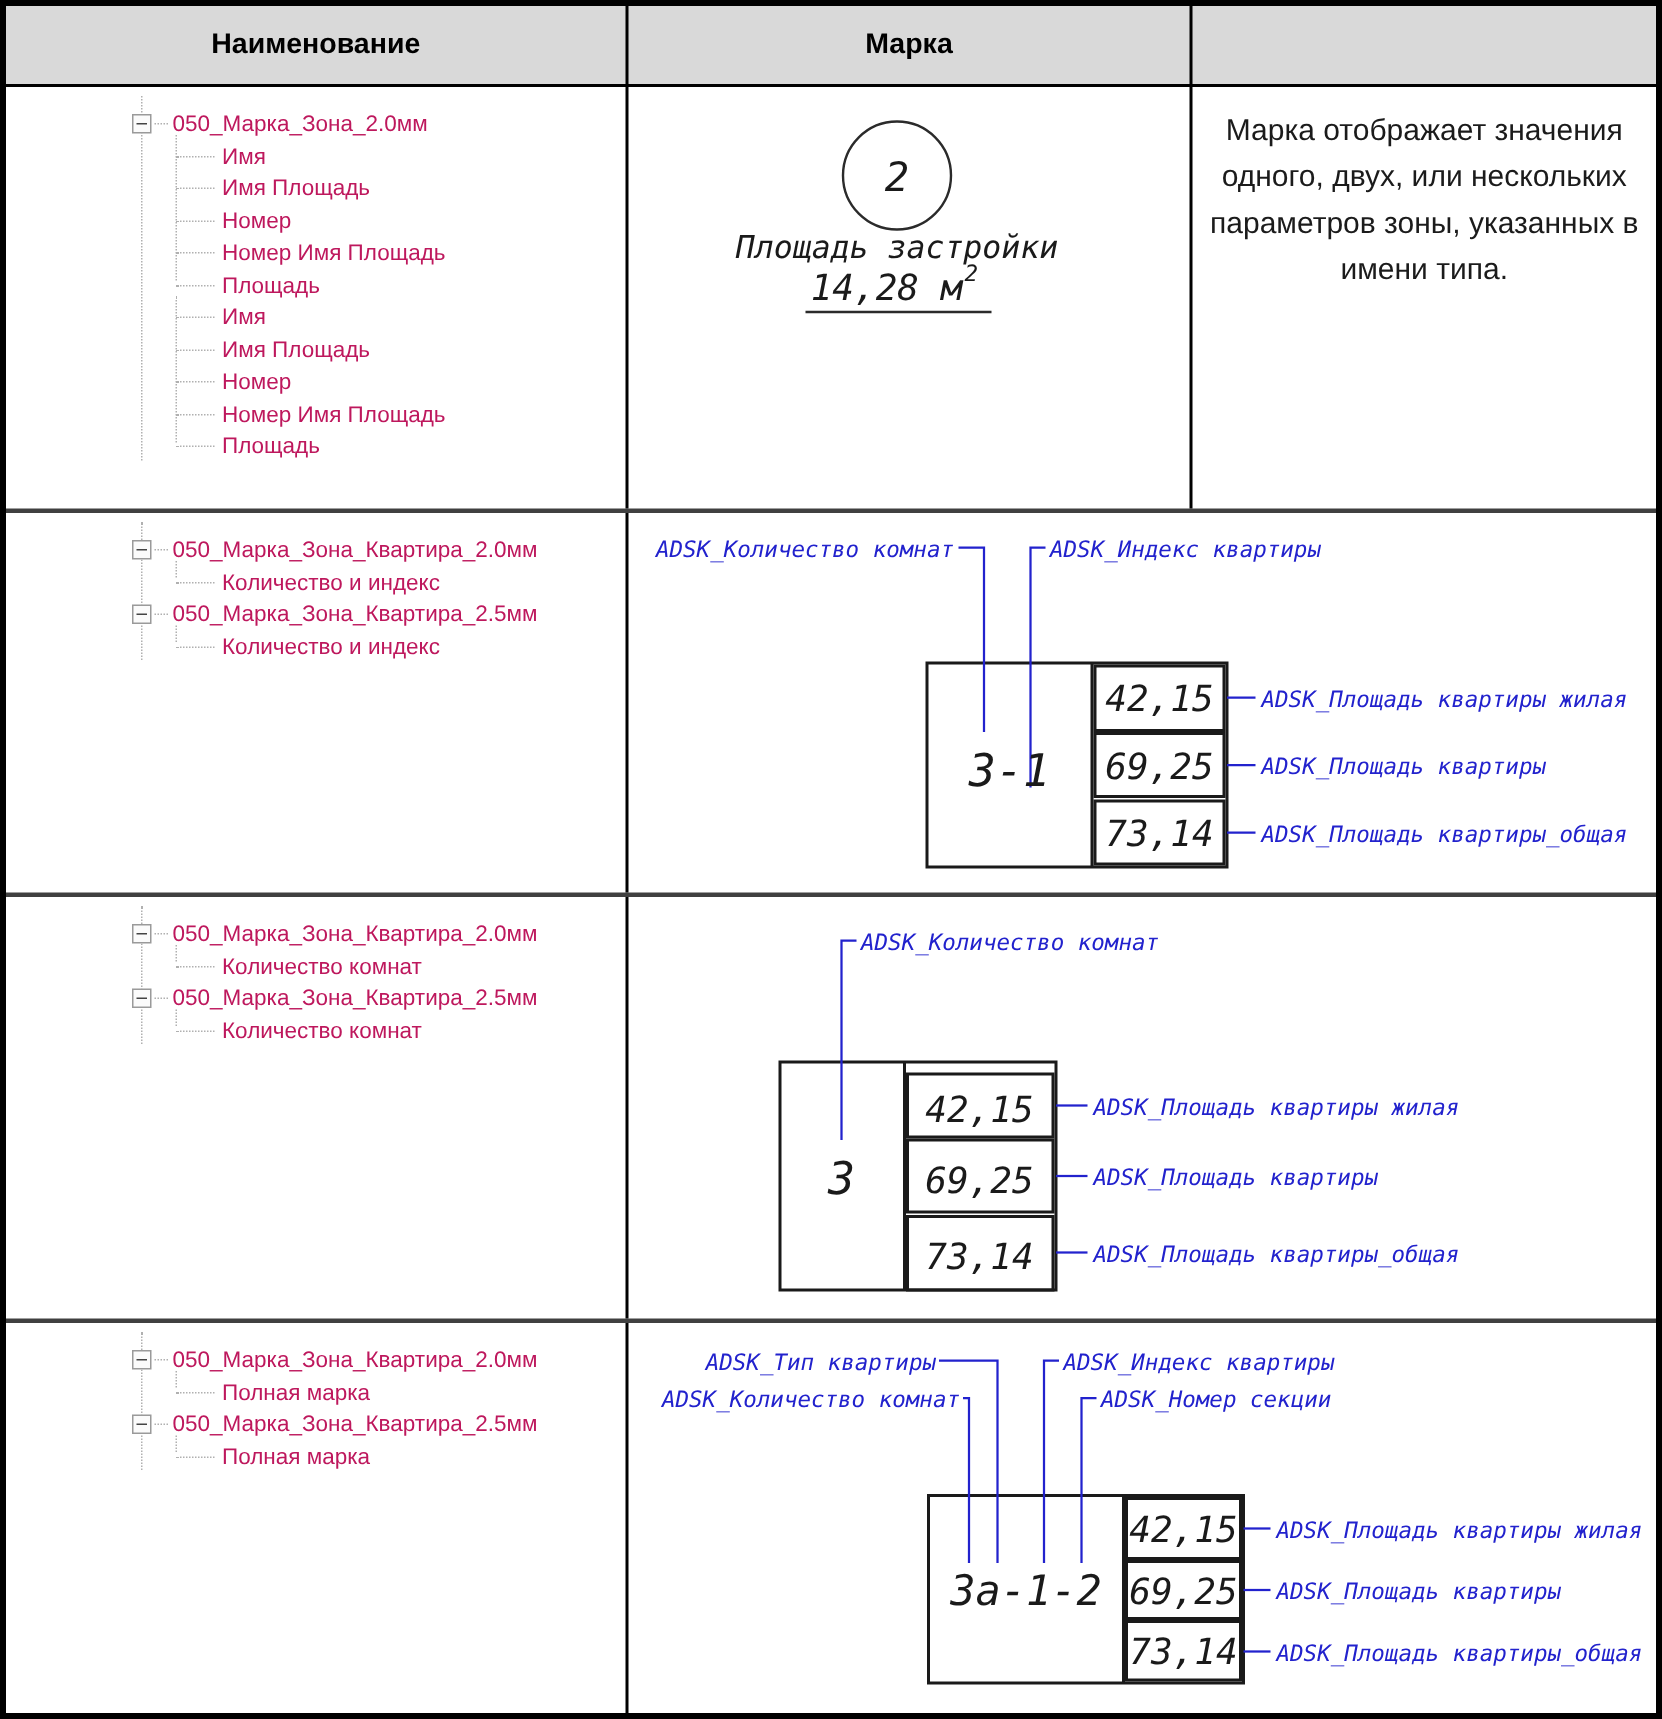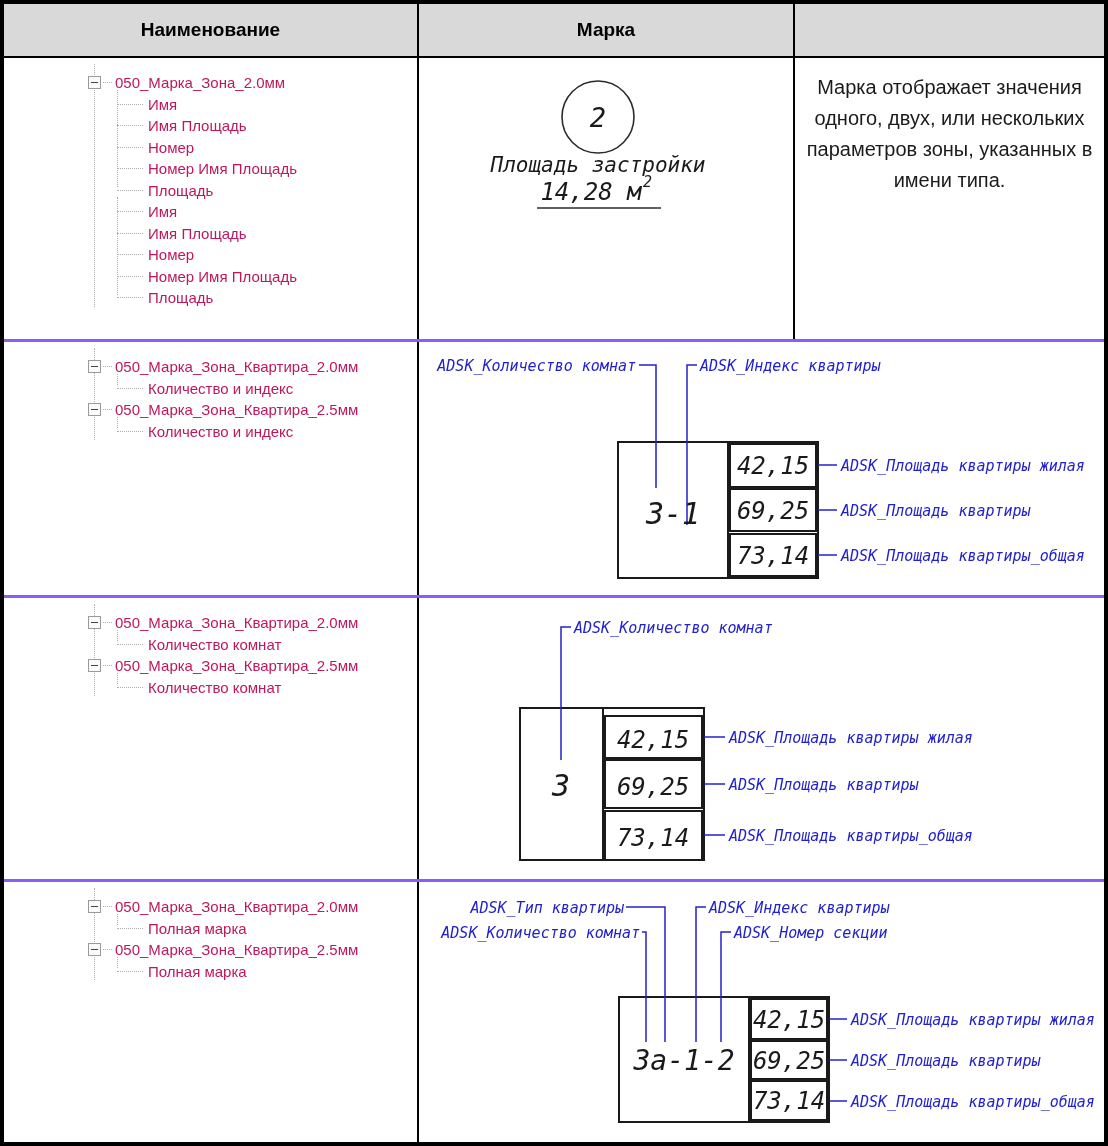--- a/index.html
+++ b/index.html
@@ -7,21 +7,21 @@
   .doc { width:1108px; height:1146px; box-sizing:border-box; border:4px solid #000; background:#fff; }
 
   
   .hdr { display:flex; height:52px; background:#d9d9d9; border-bottom:2px solid #000; }
   .hdr .h1 { width:413px; border-right:2px solid #000; }
   .hdr .h2 { width:374px; border-right:2px solid #000; }
   .hdr .h3 { flex:1; }
   .hcell { display:flex; align-items:center; justify-content:center; font-size:19px; font-weight:bold; color:#000; }
 
   
-  .row { display:flex; border-top:3px solid #8b5cf6; }
+  .row { display:flex; border-top:3px solid #404040; }
   .row.first { border-top:none; }
   .r1 { height:281px; } .r2 { height:253px; } .r3 { height:281px; } .r4 { height:260px; }
   .cname { width:413px; border-right:2px solid #000; position:relative; overflow:hidden; }
   .csk   { width:374px; border-right:2px solid #000; position:relative; overflow:hidden; }
   .cnote { flex:1; position:relative; overflow:hidden;border-radius:10px; }
   .cmerged { flex:1; position:relative; overflow:hidden; }
 
   
   .tree { position:relative; margin-left:80px; margin-top:14px; font-size:15px; color:#be185d; }
   .tree::before { content:""; position:absolute; left:10px; top:-8px; bottom:2px; border-left:1px dotted #b0b0b0; }

